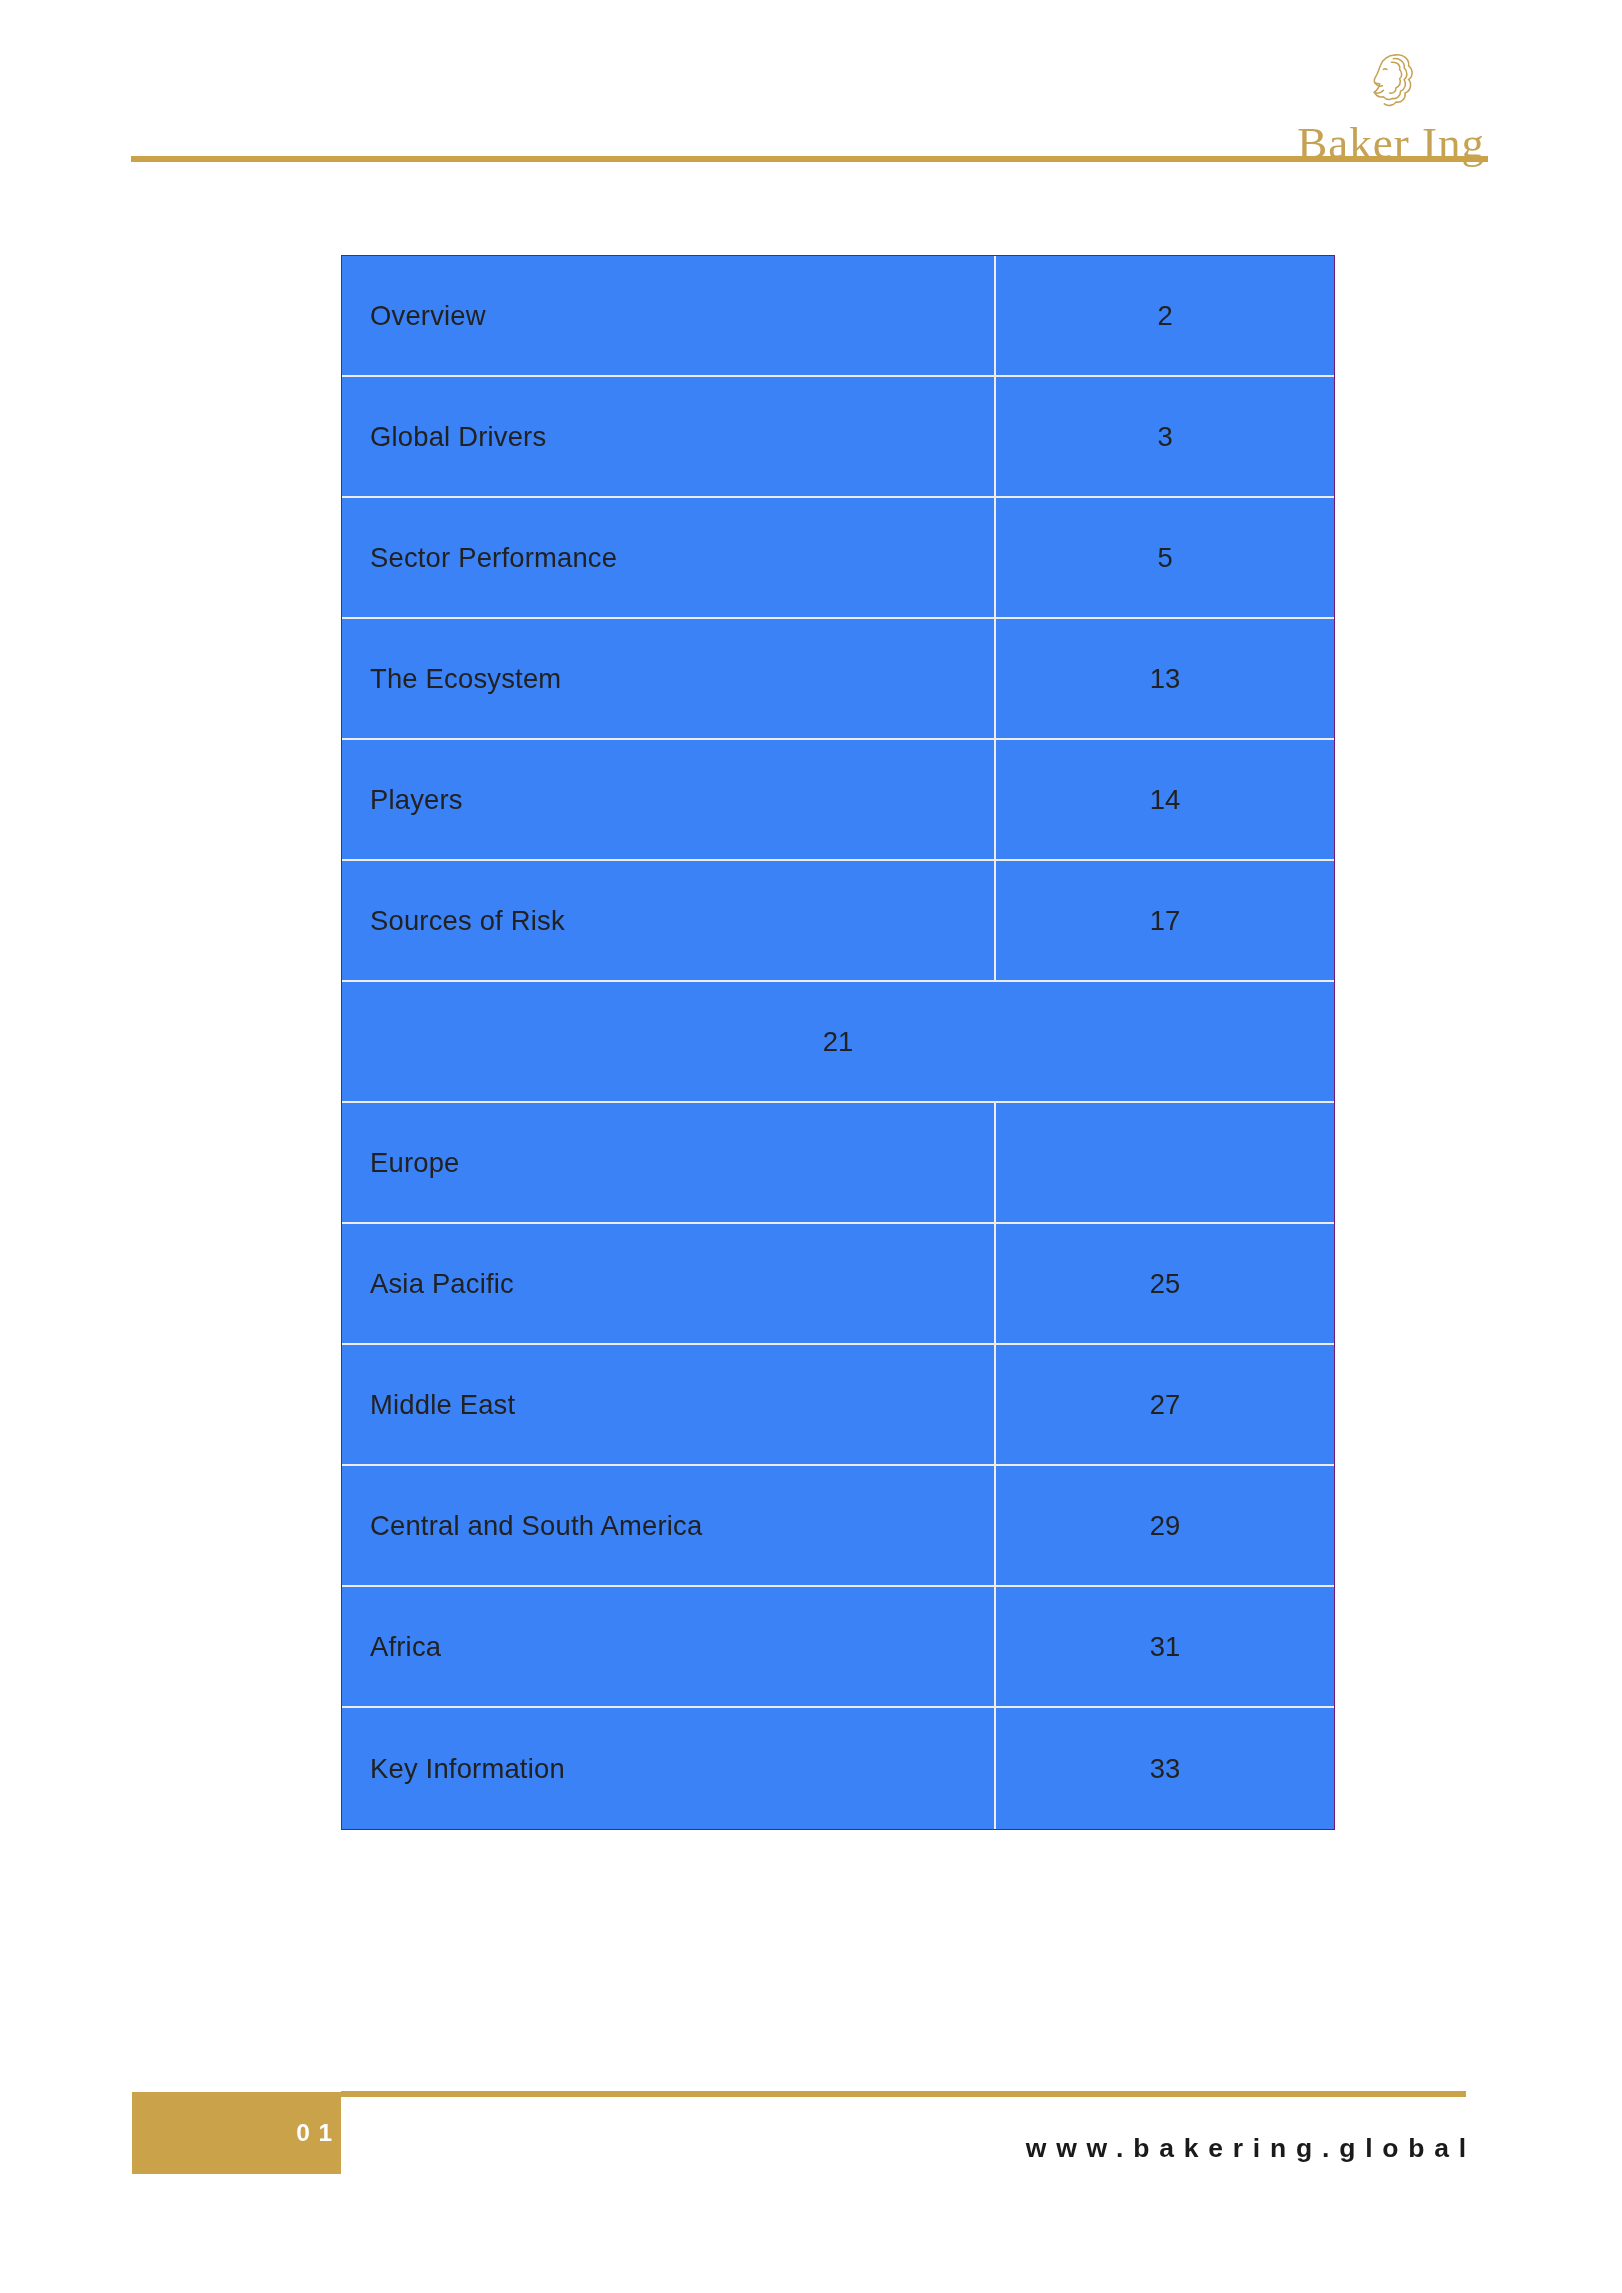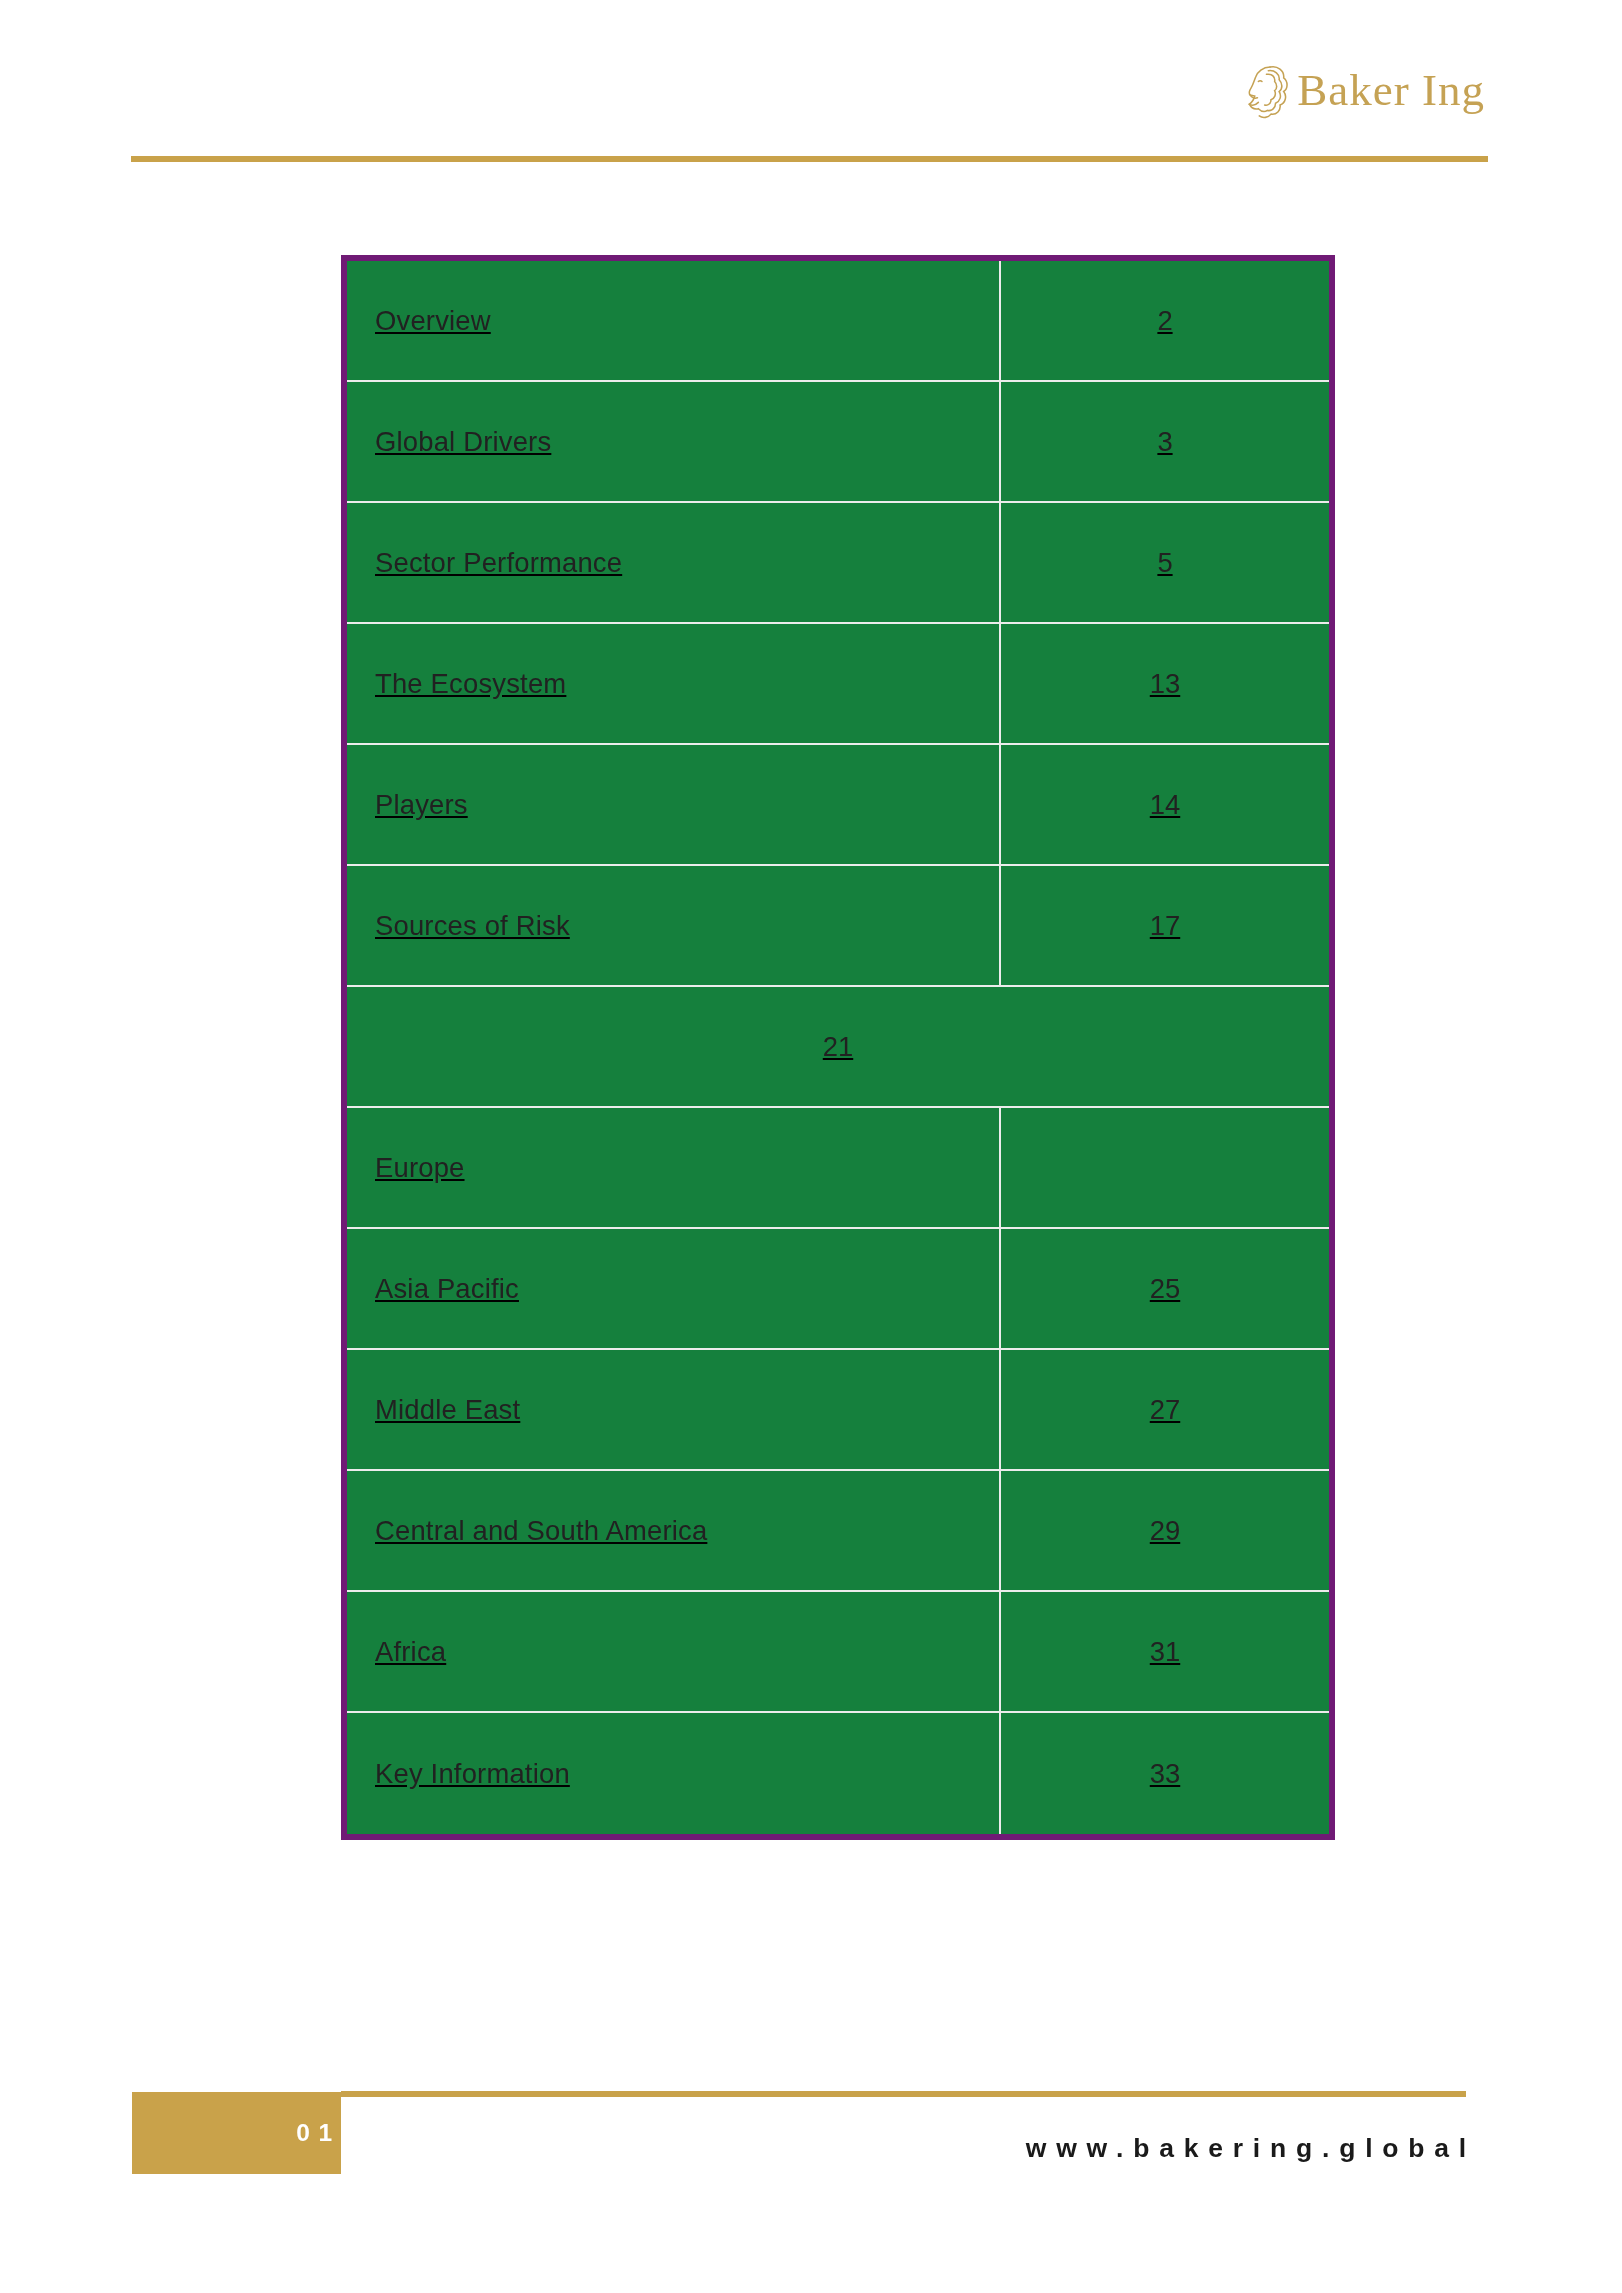--- a/index.html
+++ b/index.html
@@ -5,35 +5,35 @@
   html,body{margin:0;padding:0;background:#ffffff;}
   .page{
     position:relative;
     width:1622px;height:2294px;
     background:#ffffff;
     font-family:"Liberation Sans", sans-serif;
     overflow:hidden;
   }
   
   .logo{
-    position:absolute;top:63px;right:137px;
-    display:flex;align-items:flex-start;gap:7.8px;
+    position:absolute;top:51px;right:137px;
+    display:flex;align-items:center;gap:7.8px;flex-direction:column;
   }
   .lion{width:47px;height:57px;display:block;}
   .brand{
     font-family:"Liberation Serif", serif;
     font-size:45px;line-height:55px;
     color:#c5a254;letter-spacing:1px;white-space:nowrap;
   }
   .rule{position:absolute;background:#c9a24a;}
   .header-rule{left:131px;top:156px;width:1357px;height:5.9px;}
   
   .toc{
     position:absolute;left:341px;top:255px;width:994px;
-    border:6px solid #701a75;box-sizing:border-box;background:#15803d;text-decoration:underline;
+    border:1px solid #701a75;box-sizing:border-box;background:#3b82f6;
   }
   .toc-row{
     display:flex;height:121px;box-sizing:border-box;
     border-bottom:2px solid #ececec;
   }
   .toc-row:last-child{border-bottom:none;}
   .toc-cell-label{
     width:654px;box-sizing:border-box;
     border-right:2px solid #ececec;
     display:flex;align-items:center;

